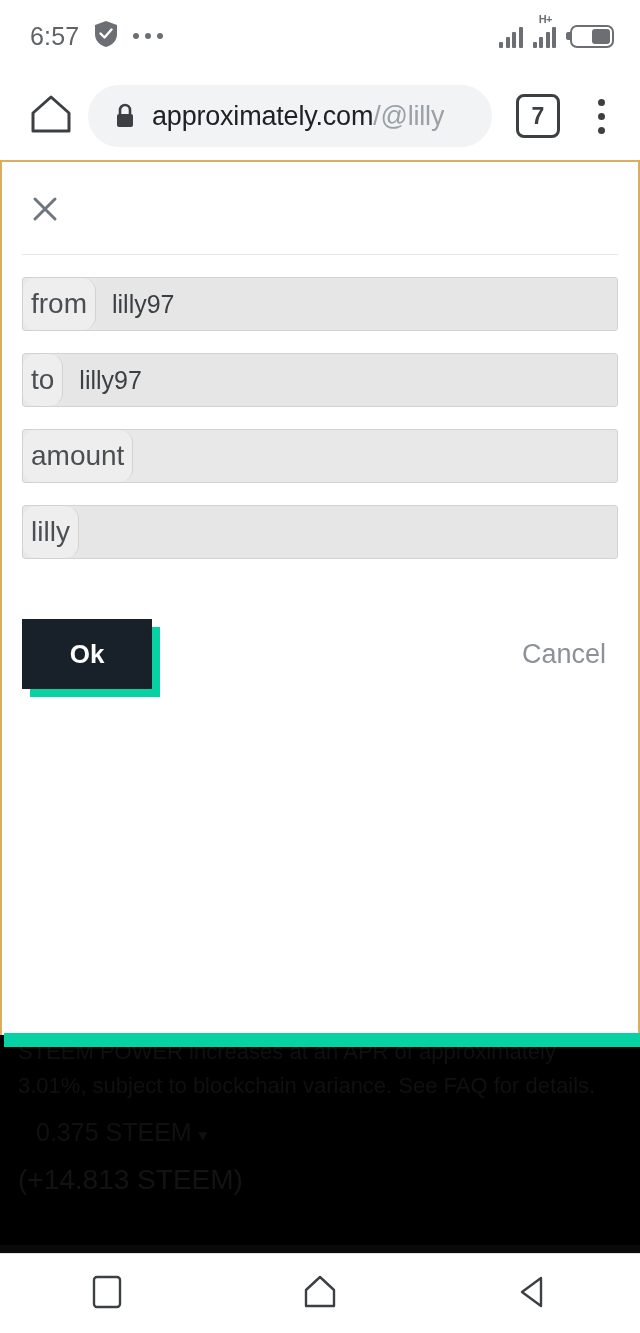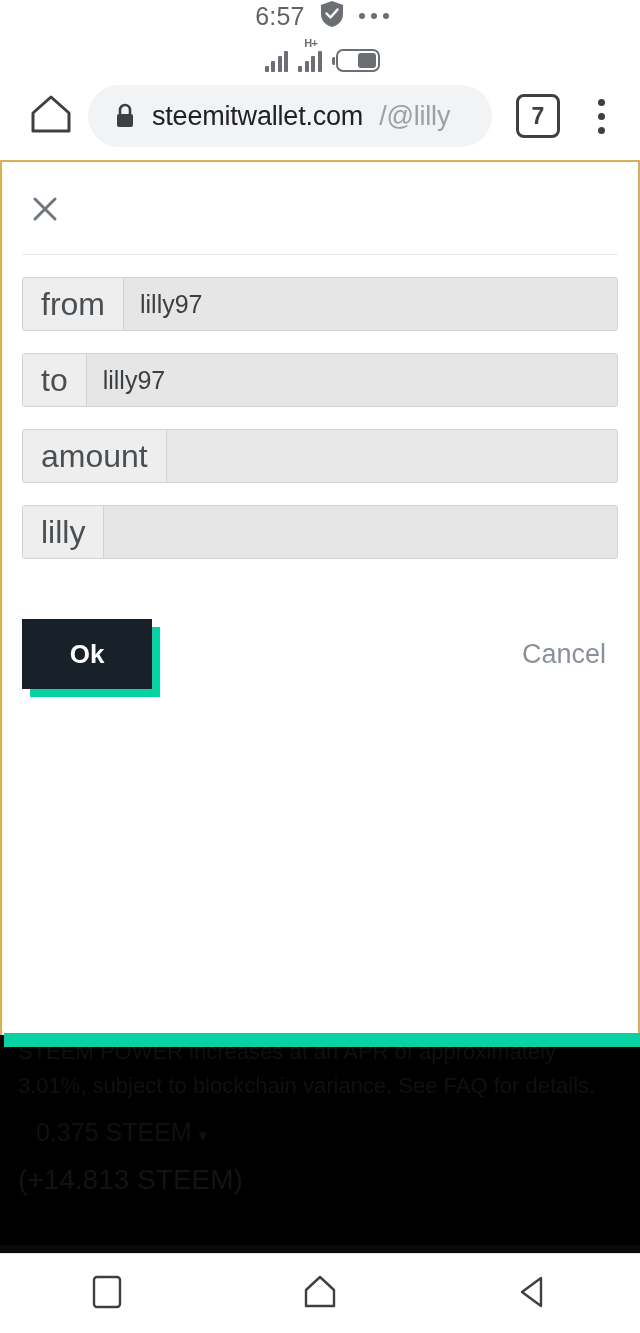--- a/index.html
+++ b/index.html
@@ -20,21 +20,20 @@
   
   .statusbar {
     position: absolute;
     top: 0; left: 0;
     width: 640px; height: 72px;
     background: #ffffff;
     display: flex;
     align-items: center;
     justify-content: space-between;
     padding: 0 26px 0 30px;
-    flex-direction: column;
   }
   .sb-left { display: flex; align-items: center; gap: 14px; }
   .sb-time {
     font-size: 25px;
     color: #5f6368;
     letter-spacing: 0.2px;
   }
   .sb-shield { display: block; }
   .sb-dots { display: flex; align-items: center; gap: 6px; }
   .sb-dots i {
@@ -114,21 +113,21 @@
     margin-right: 4px;
   }
   .lock-icon { flex: none; margin-right: 16px; display: flex; }
   .url-text {
     font-size: 27px;
     color: #202124;
     white-space: nowrap;
     overflow: hidden;
     letter-spacing: -0.2px;
   }
-  .url-text .path { color: #9aa0a6; margin-left: 16px; }
+  .url-text .path { color: #9aa0a6; }
   .tabcount {
     flex: none;
     width: 44px; height: 44px;
     border: 3px solid #3c4043;
     border-radius: 8px;
     display: flex; align-items: center; justify-content: center;
     font-size: 23px;
     font-weight: 600;
     color: #3c4043;
     margin: 0 12px;
@@ -217,24 +216,25 @@
     margin-bottom: 22px;
     height: 54px;
     overflow: hidden;
     background: #e8e8e8;
   }
   .field-label {
     background: #eeeeee;
     border-right: 1px solid #d2d2d2;
     display: flex;
     align-items: center;
-    padding: 0 18px;
-    font-size: 32px;
+    padding: 0 8px;
+    font-size: 28px;
     color: #4a4f54;
     flex: none;
+    border-radius: 13px;
   }
   .field-value {
     flex: 1 1 auto;
     background: #e6e6e6;
     display: flex;
     align-items: center;
     padding: 0 16px;
     font-size: 25px;
     color: #3a3f44;
   }
@@ -351,21 +351,21 @@
         </svg>
       </span>
     </div>
     <div class="omnibox">
       <span class="lock-icon">
         <svg width="22" height="26" viewBox="0 0 22 26">
           <path d="M6 11 V7 a5 5 0 0 1 10 0 v4" fill="none" stroke="#3c4043" stroke-width="2.6"></path>
           <rect x="3" y="11" width="16" height="13" rx="2" fill="#3c4043"></rect>
         </svg>
       </span>
-      <span class="url-text"><span>steemitwallet.com</span><span class="path">/@lilly</span></span>
+      <span class="url-text"><span>approximately.com</span><span class="path">/@lilly</span></span>
     </div>
     <div class="tabcount">7</div>
     <div class="kebab">
         <i></i>
         <i></i>
         <i></i>
       </div>
   </div>
 
   <div class="pagebody">

